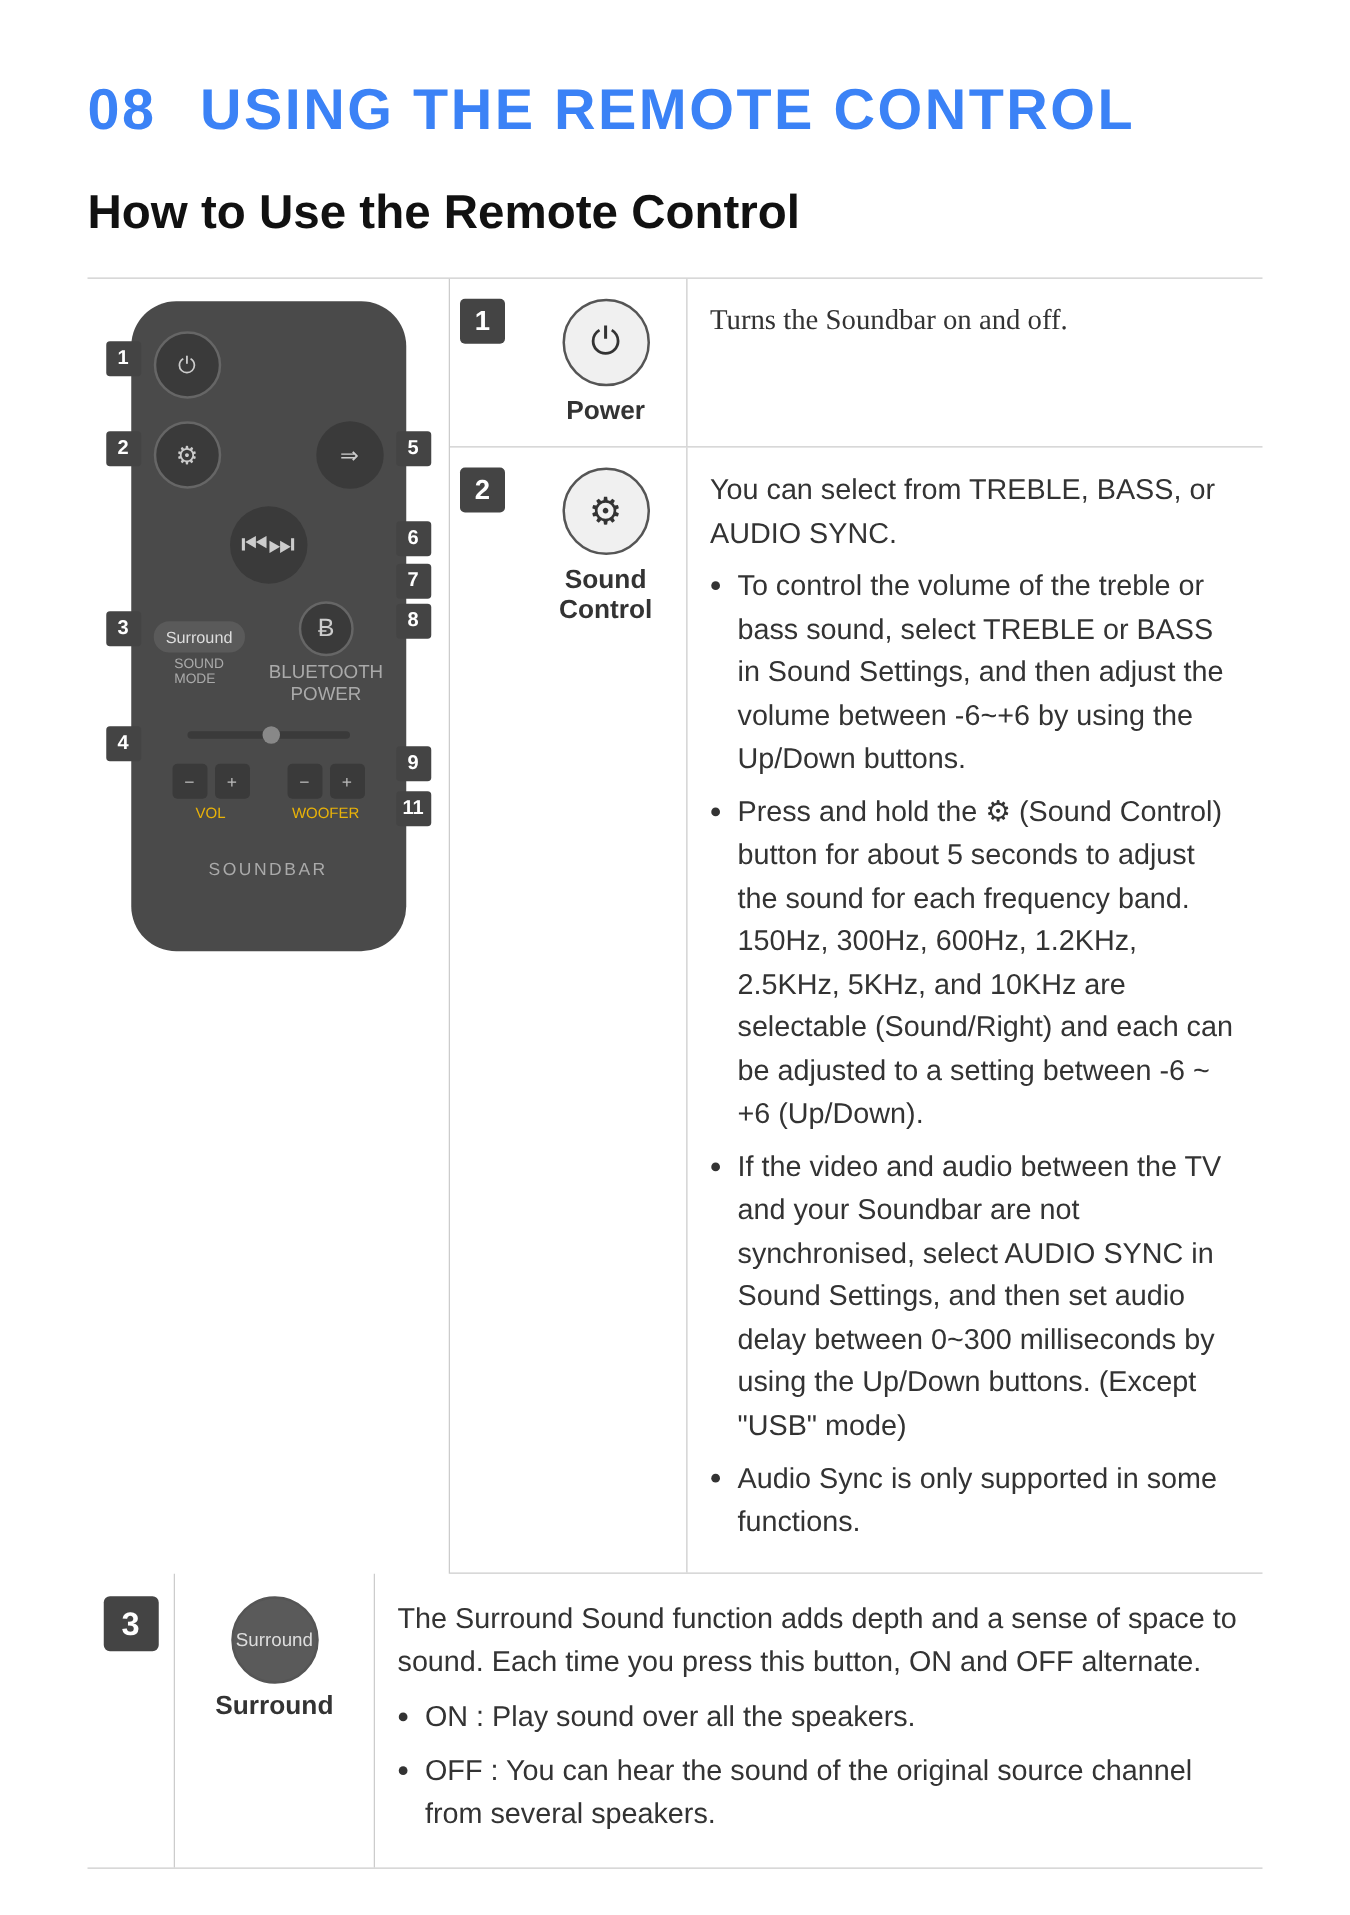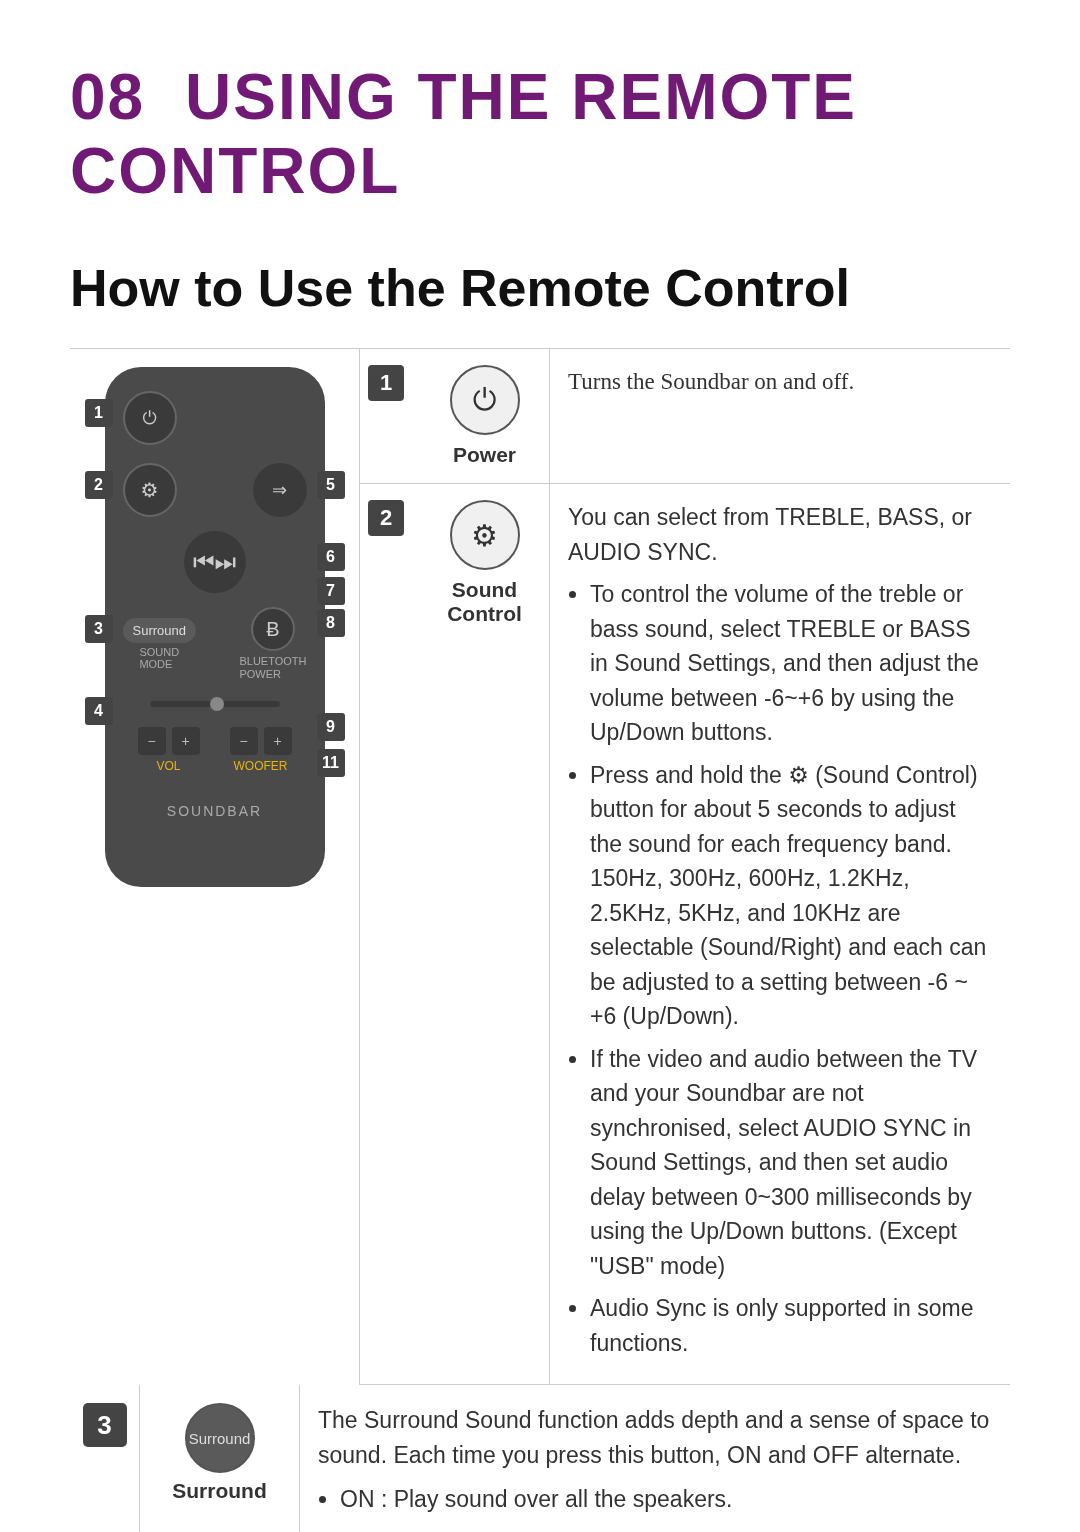--- a/index.html
+++ b/index.html
@@ -6,31 +6,31 @@
     body {
       font-family: 'Arial', sans-serif;
       background: #fff;
       color: #333;
       width: 1080px;
       min-height: 1532px;
       padding: 60px 70px;
       font-size: 26px;
     }
     h1 {
-      font-size: 64px;
+      font-size: 46px;
       font-weight: 900;
       letter-spacing: 2px;
-      margin-bottom: 50px;
-      color: #701a75;
+      margin-bottom: 35px;
+      color: #3b82f6;
     }
     h1 span.num {
       margin-right: 20px;
     }
     h2 {
-      font-size: 52px;
+      font-size: 38px;
       font-weight: 800;
       margin-bottom: 30px;
       color: #111;
     }
     .remote-cell {
       width: 290px;
       border-top: none !important;
       vertical-align: top;
       padding-top: 0 !important;
       padding-left: 0 !important;
@@ -176,21 +176,22 @@
       height: 44px;
       display: flex;
       align-items: center;
       justify-content: center;
       color: #ccc;
       font-size: 16px;
       margin-bottom: 4px;
     }
     .bluetooth-text {
       color: #aaa;
-      font-size: 11px;
+      font-size: 15px;
+      text-align: center;
       line-height: 1.2;
     }
     .playback-btn {
       background: #3a3a3a;
       border-radius: 50%;
       width: 62px;
       height: 62px;
       display: flex;
       align-items: center;
       justify-content: center;

